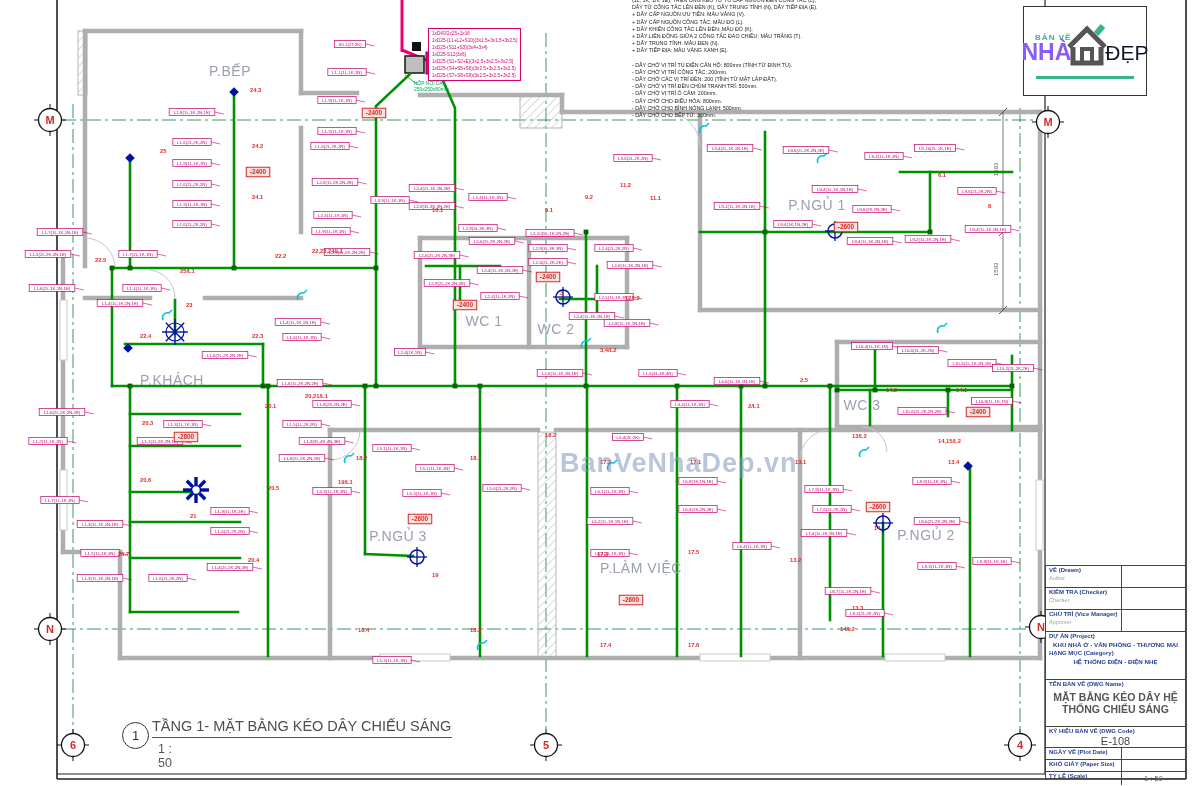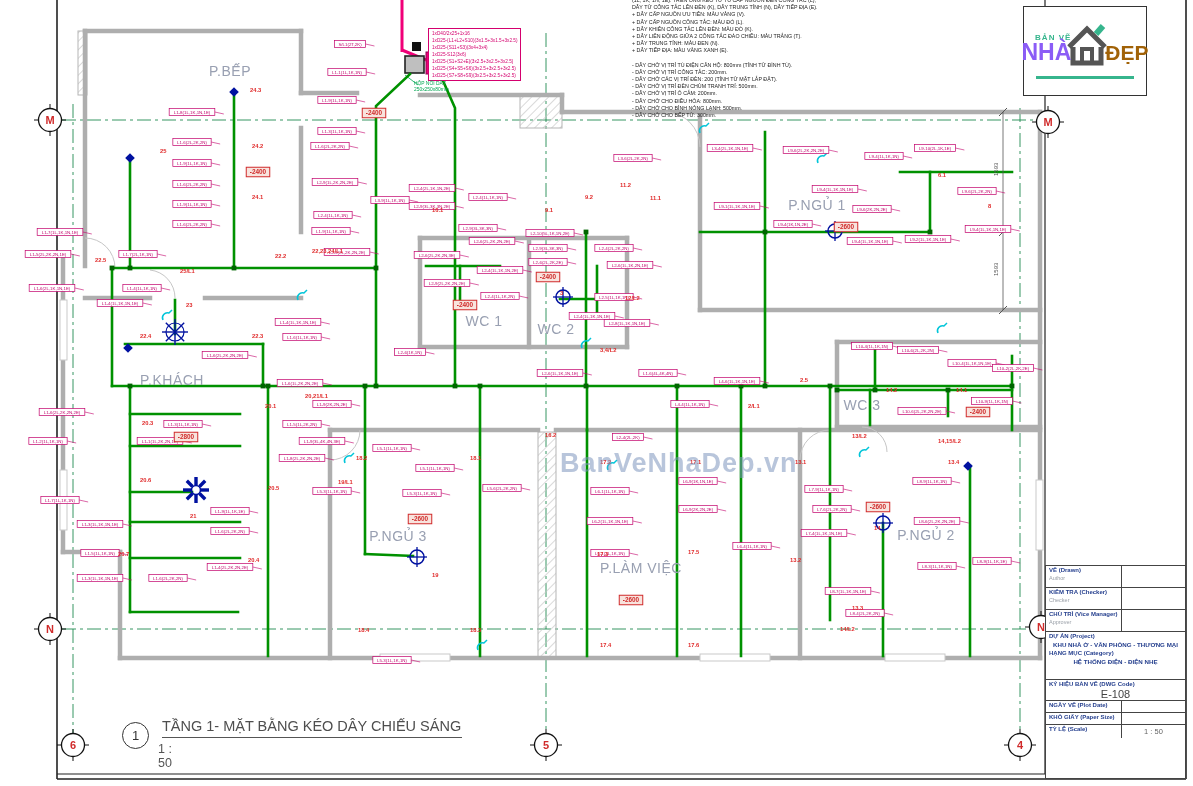--- a/index.html
+++ b/index.html
@@ -12,40 +12,40 @@
   
   #feeder{position:absolute;left:428px;top:28px;border:1px solid #D4006E;background:#fff;
           padding:1px 3px;color:#D4006E;font-size:4.7px;line-height:7px;white-space:nowrap;}
   #junction{position:absolute;left:414px;top:81px;color:#00A651;font-size:4.9px;line-height:5.8px;white-space:nowrap;}
   
   .logo{position:absolute;left:1023px;top:6px;width:122px;height:88px;border:1px solid #333;background:#fff;}
   .logo-row{display:flex;align-items:center;justify-content:center;margin-top:14px;}
   .logo-left{display:flex;flex-direction:column;align-items:flex-end;margin-right:-6px;z-index:2;}
   .lv{color:#36b58d;font-size:8px;font-weight:bold;letter-spacing:1px;}
   .ln{color:#8b5cf6;font-size:23px;font-weight:bold;line-height:20px;}
-  .ldep{color:#a16207;font-size:21px;font-weight:bold;margin-left:-4px;margin-top:12px;}
+  .ldep{color:#0f172a;font-size:21px;font-weight:normal;margin-left:-4px;margin-top:12px;}
   .logo-underline{position:absolute;left:12px;right:12px;bottom:16px;height:3px;background:#36b58d;}
   
   .tblock{position:absolute;left:1045px;top:565px;width:141px;height:214px;border:1px solid #444;
           box-sizing:border-box;background:#fff;}
   .tb-row{display:flex;border-bottom:1px solid #444;box-sizing:border-box;}
   .tb-lab{flex:1;padding:1px 3px;}
   .tb-val{width:64px;border-left:1px solid #444;box-sizing:border-box;padding:1px 2px;}
   .b{color:#27418F;font-weight:bold;font-size:6px;display:block;}
   .g{color:#9aa0a8;font-size:5.5px;display:block;margin-top:2px;}
   .tb-sec{border-bottom:1px solid #444;padding:1px 3px;box-sizing:border-box;}
   .ctr{display:block;text-align:center;font-size:6.2px;margin:2px 0;}
   .big{color:#555;font-weight:bold;font-size:10.5px;text-align:center;line-height:12px;margin-top:4px;}
   .code{color:#444;font-size:11px;text-align:center;margin-top:1px;}
   .sc{color:#666;font-size:7.5px;text-align:center;padding-top:2px;}
   
   .drawtitle{position:absolute;left:122px;top:718px;}
   .dt-circle{position:absolute;left:0;top:4px;width:25px;height:25px;border:1.6px solid #333;border-radius:50%;
              text-align:center;line-height:25px;font-size:13px;color:#333;}
-  .dt-name{position:absolute;left:40px;top:0;width:300px;color:#4e4e4e;font-size:14.5px;white-space:nowrap;
+  .dt-name{position:absolute;left:30px;top:0;width:300px;color:#4e4e4e;font-size:14.5px;white-space:nowrap;
            border-bottom:1.6px solid #555;padding-bottom:3px;}
   .dt-scale{position:absolute;left:36px;top:24px;color:#555;font-size:12.5px;}
   
   .wm-center{position:absolute;left:560px;top:448px;font-size:27px;font-weight:bold;
              color:rgba(125,150,190,0.55);letter-spacing:1px;}
   .wm-bottom{position:absolute;left:437px;top:731px;font-size:20px;font-weight:bold;
              color:rgba(135,150,170,0.8);letter-spacing:1px;}
 </style>
 </head>
 <body>
@@ -751,20 +751,24 @@
         <span class="g">Approver</span>
       </div>
       <div class="tb-val"></div>
     </div>
     <div class="tb-sec" style="height:48px;">
       <span class="b">DỰ ÁN (Project)</span>
       <span class="b ctr">KHU NHÀ Ở - VĂN PHÒNG - THƯƠNG MẠI</span>
       <span class="b">HẠNG MỤC (Category)</span>
       <span class="b ctr">HỆ THỐNG ĐIỆN - ĐIỆN NHẸ</span>
     </div>
+    <div class="tb-sec" style="height:47px;">
+      <span class="b">TÊN BẢN VẼ (DWG Name)</span>
+      <div class="big">MẶT BẰNG KÉO DÂY HỆ THỐNG CHIẾU SÁNG</div>
+    </div>
     <div class="tb-sec" style="height:21px;">
       <span class="b">KÝ HIỆU BẢN VẼ (DWG Code)</span>
       <div class="code">E-108</div>
     </div>
     <div class="tb-row" style="height:12px;">
       <div class="tb-lab">
         <span class="b">NGÀY VẼ (Plot Date)</span>
       </div>
       <div class="tb-val"></div>
     </div>

